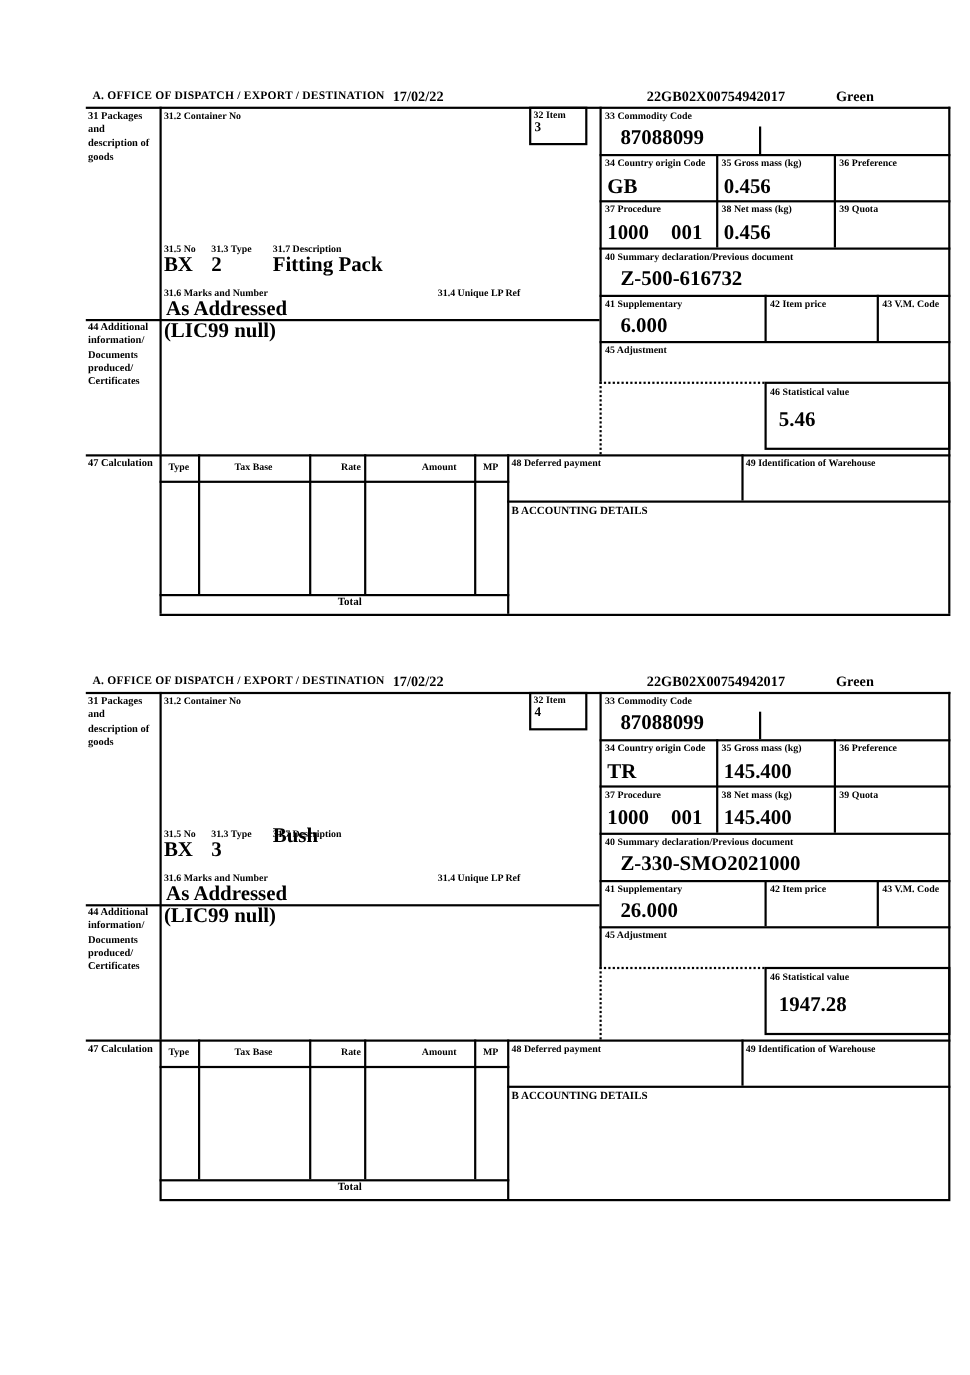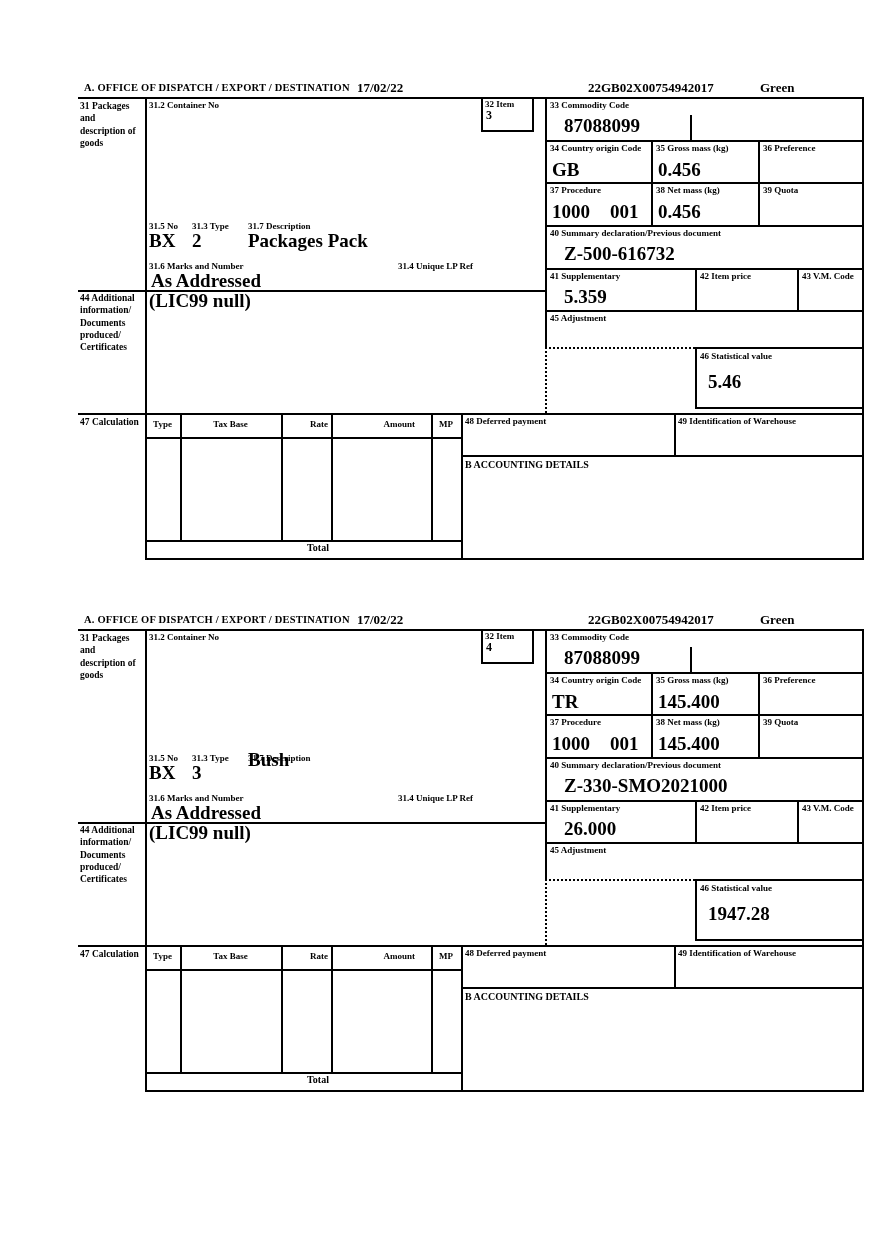--- a/index.html
+++ b/index.html
@@ -76,32 +76,32 @@
     <div class="lbl" style="left:578px; top:105px;">38 Net mass (kg)</div>
     <div class="val" style="left:580px; top:122px;">0.456</div>
     <div class="lbl" style="left:685px; top:105px;">39 Quota</div>
     <div class="val" style="left:687px; top:122px;"></div>
 
     <div class="lbl" style="left:71px; top:141px;">31.5 No</div>
     <div class="lbl" style="left:114px; top:141px;">31.3 Type</div>
     <div class="lbl" style="left:170px; top:141px;">31.7 Description</div>
     <div class="val" style="left:71px; top:151px;">BX</div>
     <div class="val" style="left:114px; top:151px;">2</div>
-    <div class="val" style="left:170px; top:151px;">Packages Pack</div>
+    <div class="val" style="left:170px; top:151px;">Fitting Pack</div>
 
     <div class="lbl" style="left:71px; top:181px;">31.6 Marks and Number</div>
     <div class="lbl" style="left:320px; top:181px;">31.4 Unique LP Ref</div>
     <div class="val" style="left:73px; top:191px;">As Addressed</div>
     <div class="val" style="left:420px; top:191px;"></div>
 
     <div class="lbl" style="left:472px; top:148px;">40 Summary declaration/Previous document</div>
     <div class="val" style="left:486px; top:164px;">Z-500-616732</div>
 
     <div class="lbl" style="left:472px; top:191px;">41 Supplementary</div>
-    <div class="val" style="left:486px; top:207px;">5.359</div>
+    <div class="val" style="left:486px; top:207px;">6.000</div>
     <div class="lbl" style="left:622px; top:191px;">42 Item price</div>
     <div class="val" style="left:624px; top:207px;"></div>
     <div class="lbl" style="left:724px; top:191px;">43 V.M. Code</div>
     <div class="val" style="left:726px; top:207px;"></div>
 
     <div class="lblw" style="left:2px; top:212px; width:66px;">44 Additional information/ Documents produced/ Certificates</div>
     <div class="val" style="left:71px; top:211px;">(LIC99 null)</div>
 
     <div class="lbl" style="left:472px; top:233px;">45 Adjustment</div>
     <div class="val" style="left:486px; top:248px;"></div>

